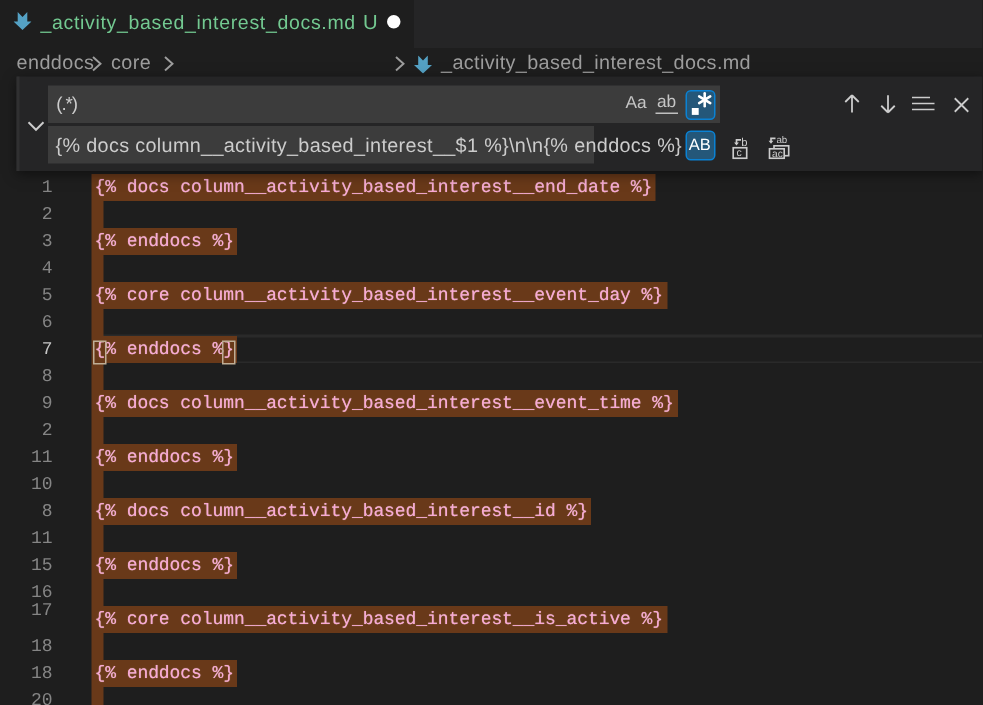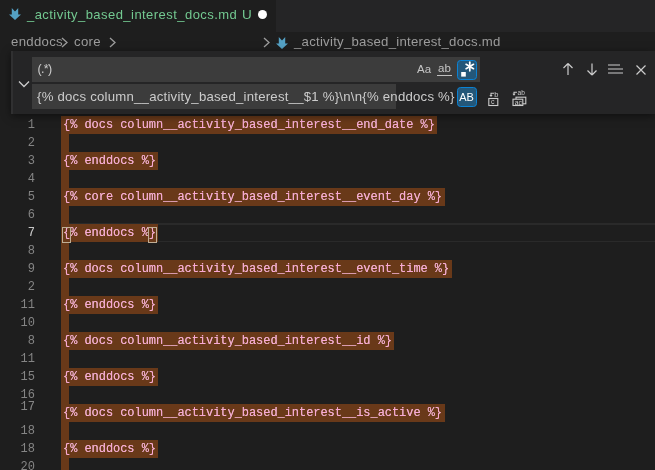--- a/index.html
+++ b/index.html
@@ -99,21 +99,21 @@
   <div class="stripe" style="top:313.5px"></div>
   <div class="num" style="top:331.5px">8</div>
   <div class="cl" style="top:331.5px">{% docs column__activity_based_interest__id %}</div>
   <div class="num" style="top:349.5px">11</div>
   <div class="stripe" style="top:349.5px"></div>
   <div class="num" style="top:367.5px">15</div>
   <div class="cl" style="top:367.5px">{% enddocs %}</div>
   <div class="num" style="top:385.5px">16</div>
   <div class="stripe" style="top:385.5px"></div>
   <div class="num" style="top:398px">17</div>
-  <div class="cl" style="top:403.5px">{% docs column__activity_based_interest__is_active %}</div>
+  <div class="cl" style="top:403.5px">{% core column__activity_based_interest__is_active %}</div>
   <div class="num" style="top:421.5px">18</div>
   <div class="stripe" style="top:421.5px"></div>
   <div class="num" style="top:439.5px">18</div>
   <div class="cl" style="top:439.5px">{% enddocs %}</div>
   <div class="num" style="top:457.5px">20</div>
   <div class="stripe" style="top:457.5px"></div>
   </div>
   <div class="brk" style="left:61.8px"></div>
   <div class="brk" style="left:147.6px"></div>
 

